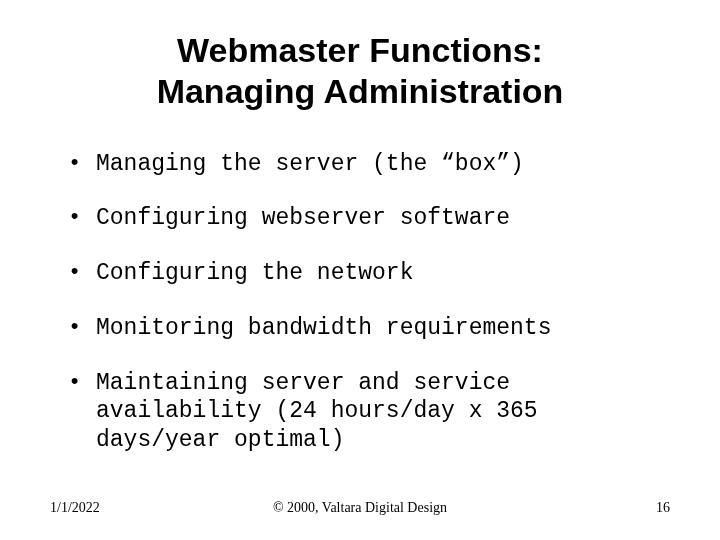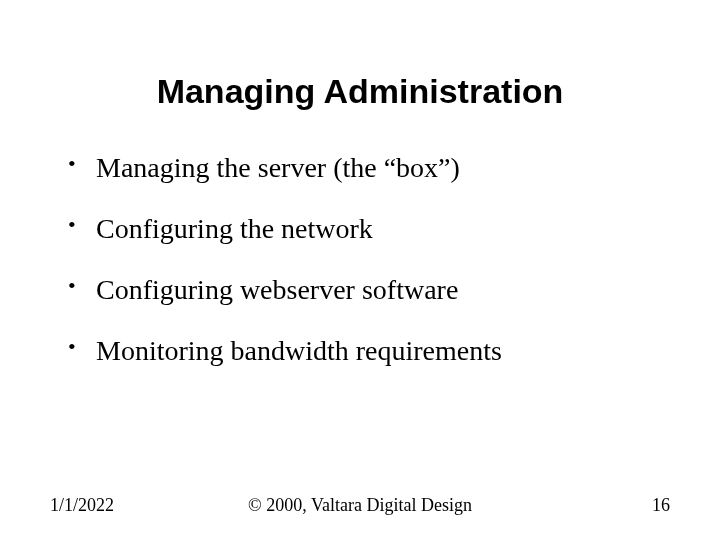--- a/index.html
+++ b/index.html
@@ -30,22 +30,22 @@
       margin-bottom: 38px;
       font-family: Arial, Helvetica, sans-serif;
     }
     .content {
       padding-left: 18px;
     }
     .bullet-list {
       list-style: none;
     }
     .bullet-item {
-      font-size: 28px;
-      font-family: Liberation Serif, serif;
+      font-size: 23px;
+      font-family: Liberation Mono, monospace;
       line-height: 1.25;
       margin-bottom: 26px;
       position: relative;
       padding-left: 28px;
     }
     .bullet-item::before {
       content: "•";
       position: absolute;
       left: 0;
       top: 0;
@@ -54,49 +54,50 @@
     .footer {
       position: absolute;
       bottom: 24px;
       left: 0;
       width: 100%;
       padding: 0 50px;
       display: flex;
       justify-content: space-between;
       align-items: center;
       font-family: "Times New Roman", Times, serif;
-      font-size: 18px;
+      font-size: 14px;
     }
     .footer-left {
       text-align: left;
     }
     .footer-center {
       position: absolute;
       left: 50%;
       transform: translateX(-50%);
     }
     .footer-right {
       text-align: center;
     }
   </style>
 </head>
 <body>
 
 <div class="slide">
   <h1 class="title">
-    <br>
+    <span>Webmaster Functions:</span><br>
     <span>Managing Administration</span>
   </h1>
 
   <div class="content">
     <ul class="bullet-list">
       <li class="bullet-item">Managing the server (the “box”)</li>
+      <li class="bullet-item">Configuring webserver software</li>
       <li class="bullet-item">Configuring the network</li>
-      <li class="bullet-item">Configuring webserver software</li>
       <li class="bullet-item">Monitoring bandwidth requirements</li>
+      <li class="bullet-item">Maintaining server and service availability (24 hours/day x 365 days/year optimal)</li>
     </ul>
   </div>
 
   <div class="footer">
     <span class="footer-left">1/1/2022</span>
     <span class="footer-center">© 2000, Valtara Digital Design</span>
     <span class="footer-right">16</span>
   </div>
 </div>
 

